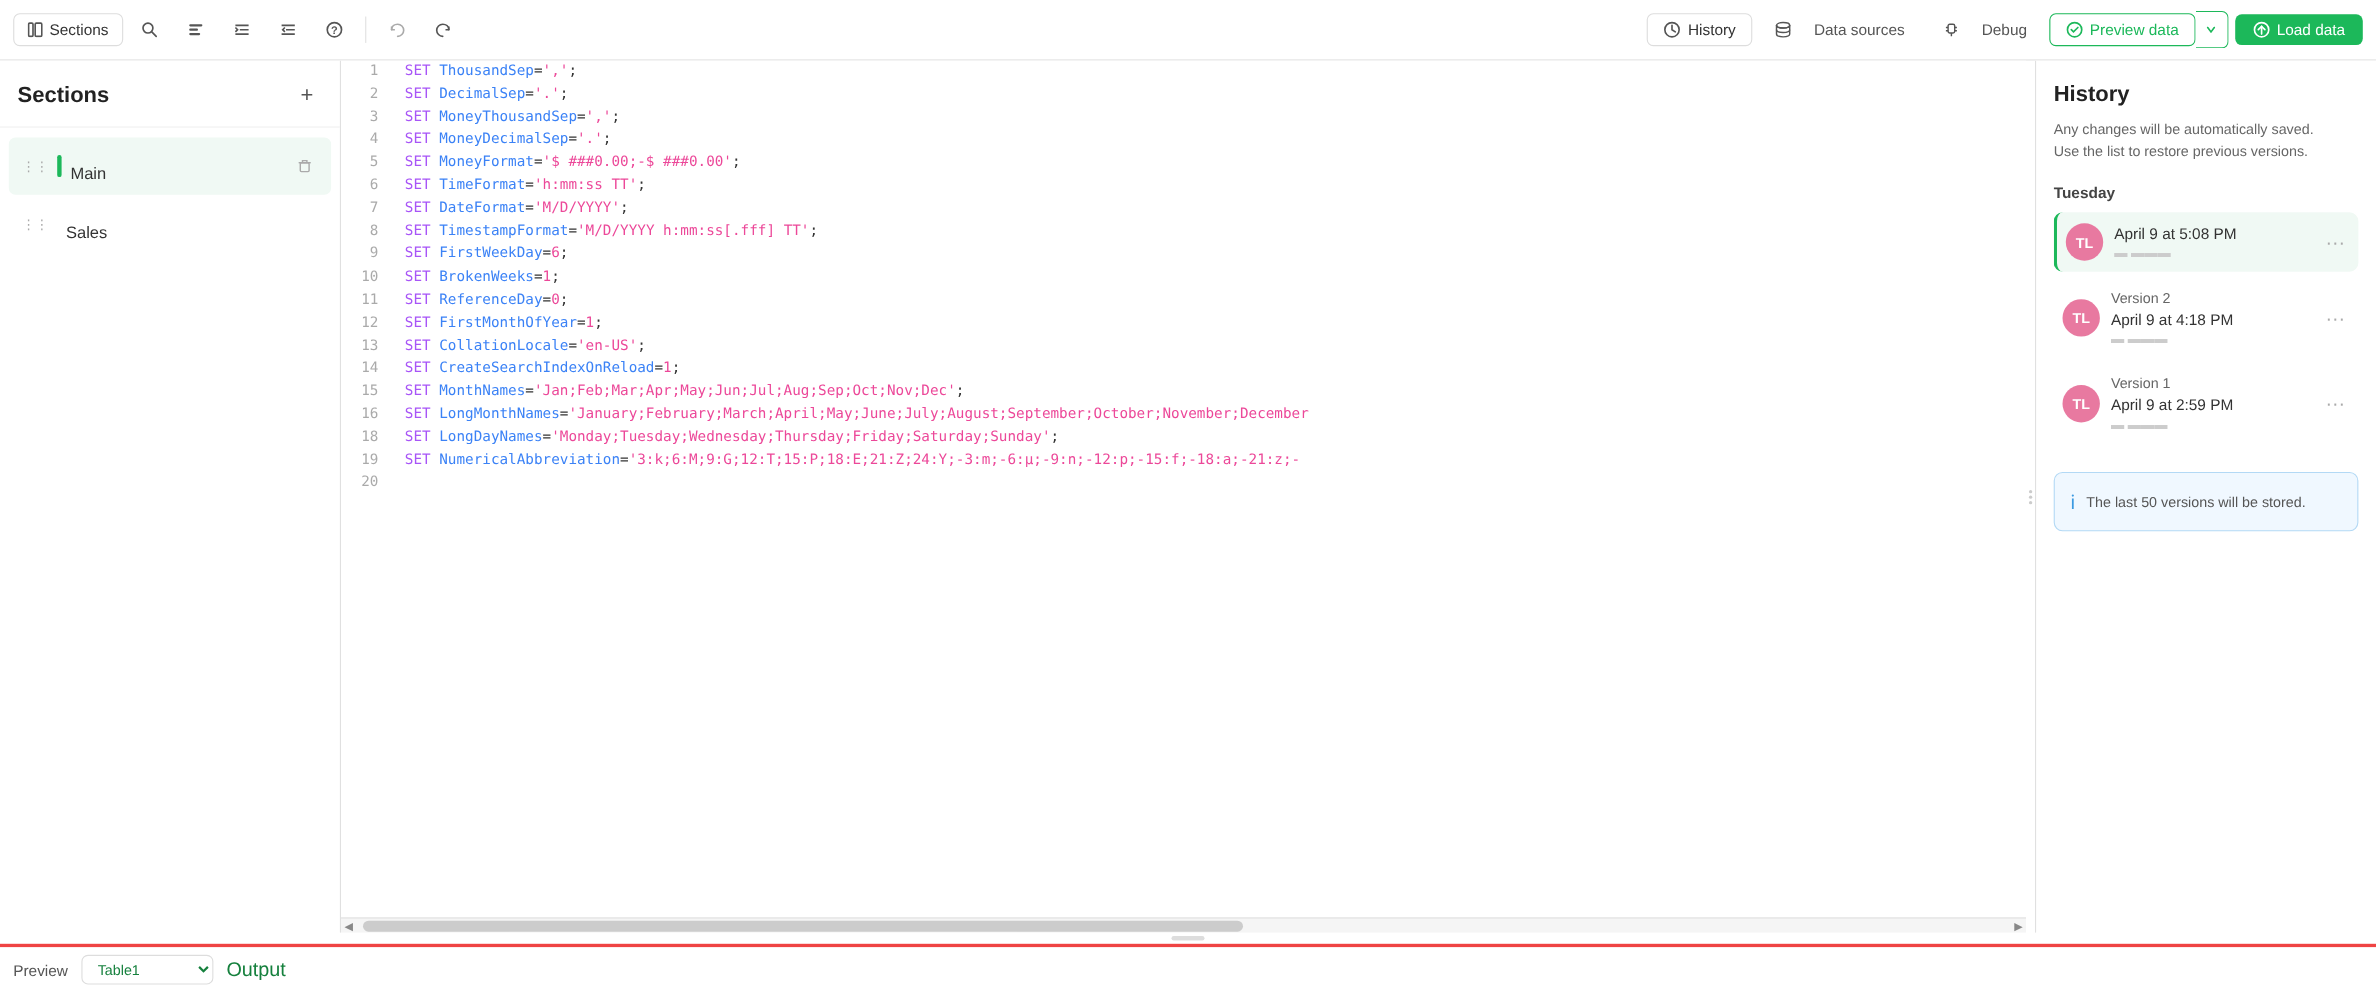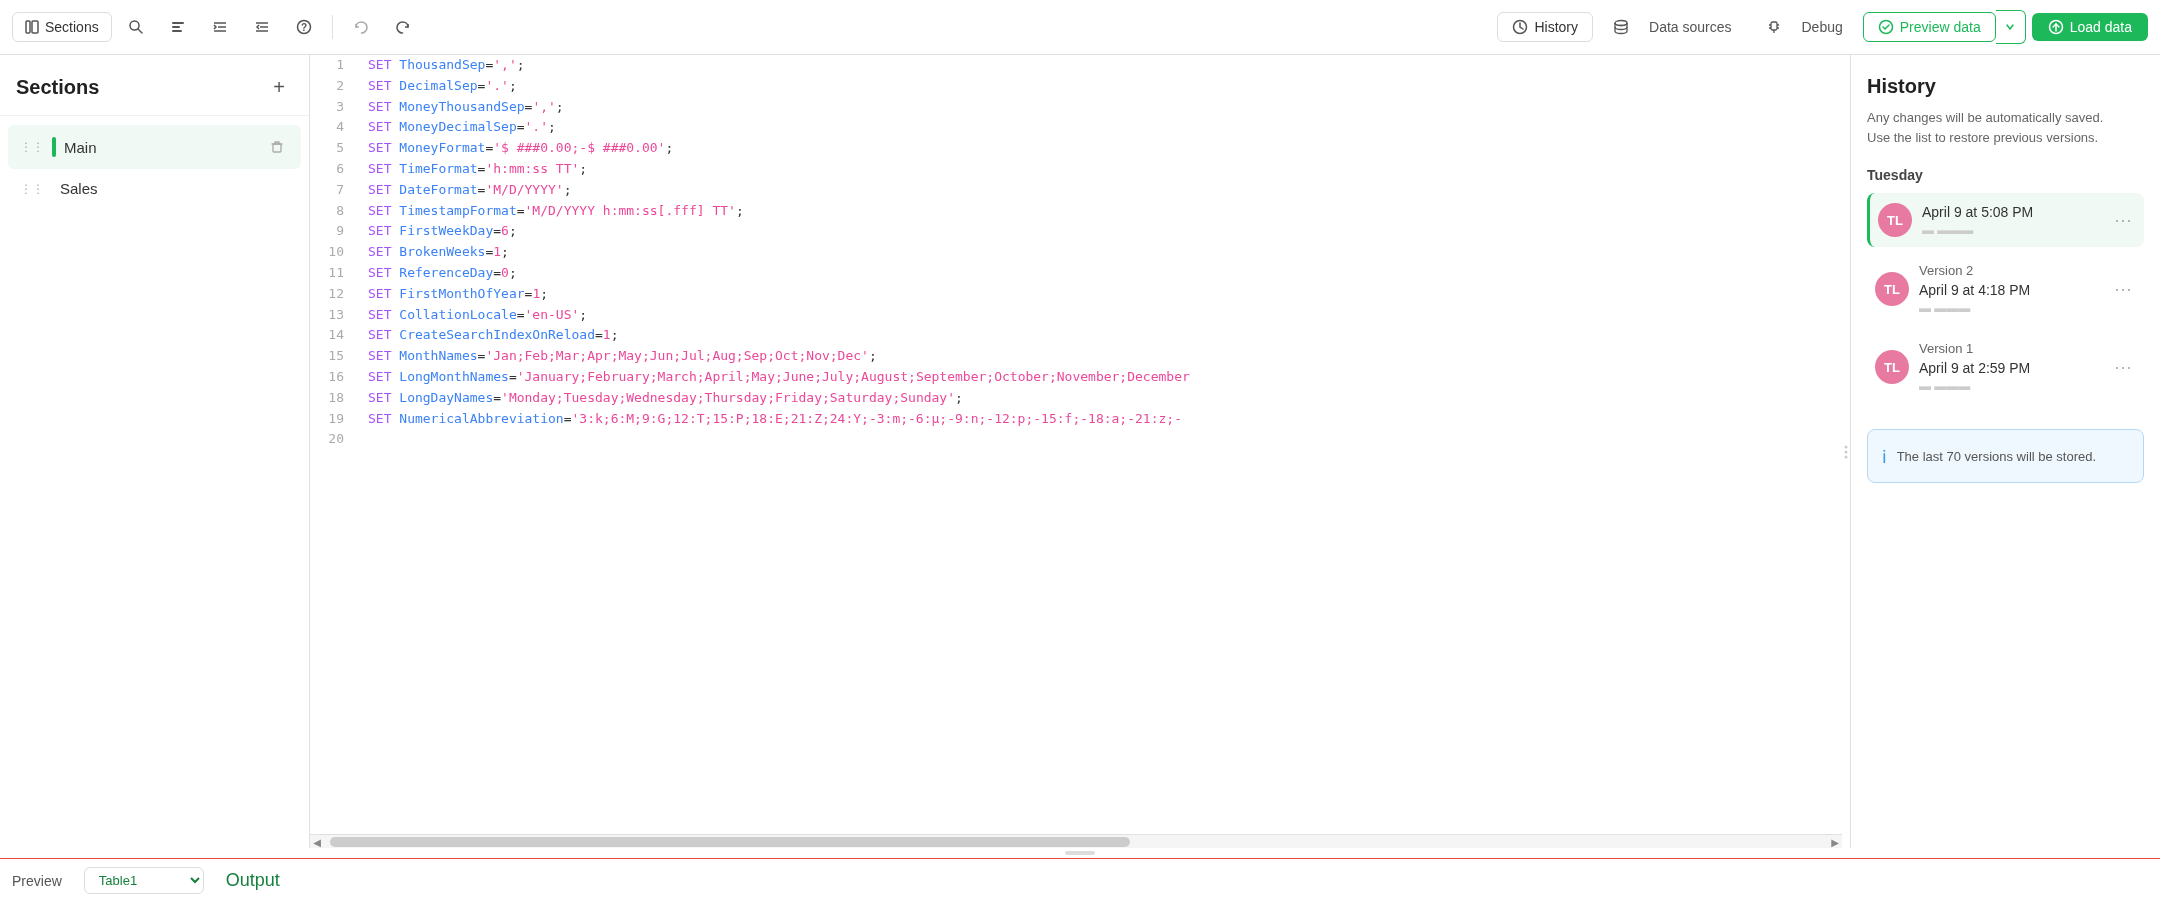--- a/index.html
+++ b/index.html
@@ -75,21 +75,21 @@
     .sidebar-items { flex: 1; padding: 8px 0; overflow-y: auto; }
     .sidebar-item {
       display: flex; align-items: center; padding: 10px 12px;
       cursor: pointer; border-radius: 6px; margin: 1px 8px; gap: 8px;
     }
     .sidebar-item.active { background: #f0f9f4; }
     .sidebar-item-drag { color: #aaa; font-size: 12px; cursor: grab; }
     .sidebar-item-indicator {
       width: 4px; height: 20px; border-radius: 2px; background: #1cb85a; flex-shrink: 0;
     }
-    .sidebar-item-label { font-size: 15px; color: #333; flex: 1; }
+    .sidebar-item-label { font-size: 15px; color: #333; flex: 1; margin-top: 15px; }
     .sidebar-item-delete {
       width: 24px; height: 24px; border: none; background: transparent;
       cursor: pointer; color: #aaa; display: flex; align-items: center; justify-content: center;
       border-radius: 4px;
     }
 
     
     .editor-area {
       flex: 1; display: flex; flex-direction: column; overflow: hidden; position: relative;
     }
@@ -119,21 +119,21 @@
       position: absolute; top: 0; height: 14px; width: 14px;
       display: flex; align-items: center; justify-content: center;
       color: #888; font-size: 10px; cursor: pointer;
     }
     .scroll-arrow.left { left: 0; }
     .scroll-arrow.right { right: 0; }
 
     
     .bottom-bar {
       display: flex; align-items: center; height: 44px;
-      border-top: 1px solid #ef4444; padding: 0 12px; gap: 22px;
+      border-top: 3px solid #ef4444; padding: 0 12px; gap: 12px;
       background: #fff; flex-shrink: 0;
     }
     .preview-tab {
       font-size: 14px; color: #555; cursor: pointer;
     }
     .preview-select {
       padding: 4px 10px; border: 1px solid #ddd; border-radius: 6px;
       font-size: 13px; color: #15803d; background: #fff; cursor: pointer;
       min-width: 120px;
     }
@@ -473,21 +473,21 @@
       <div class="history-item-content">
         <div class="history-version-badge">Version 1</div>
         <div class="history-item-time">April 9 at 2:59 PM</div>
         <div class="history-item-preview">▬ ▬▬▬</div>
       </div>
       <div class="history-item-dots">···</div>
     </div>
 
     <div class="history-info-box">
       <span class="info-icon">ℹ</span>
-      <span>The last 70 versions will be stored.</span>
+      <span>The last 50 versions will be stored.</span>
     </div>
   </div>
 </div>
 
 <div class="resize-bar">
   <div class="resize-handle"></div>
 </div>
 <div class="bottom-bar">
   <span class="preview-tab">Preview</span>
   <select class="preview-select">

